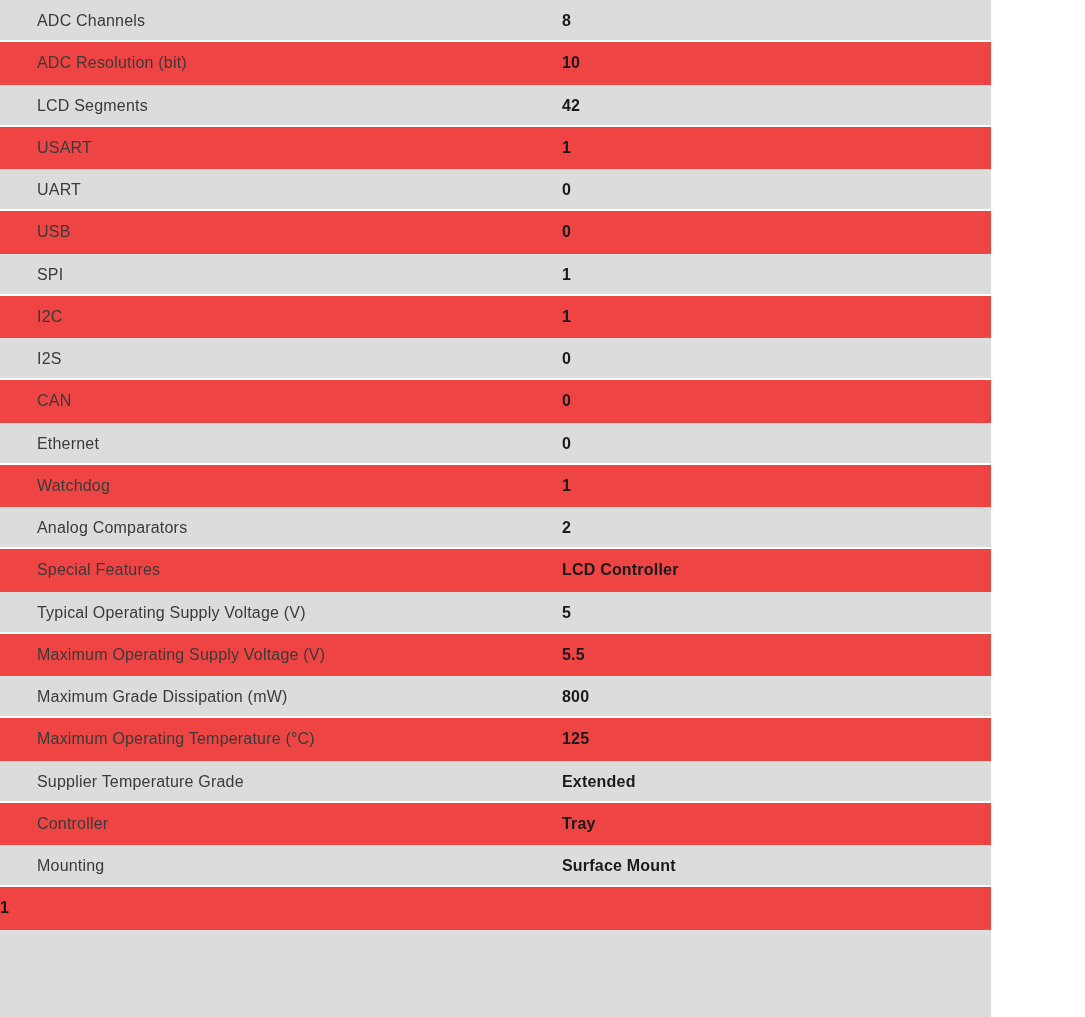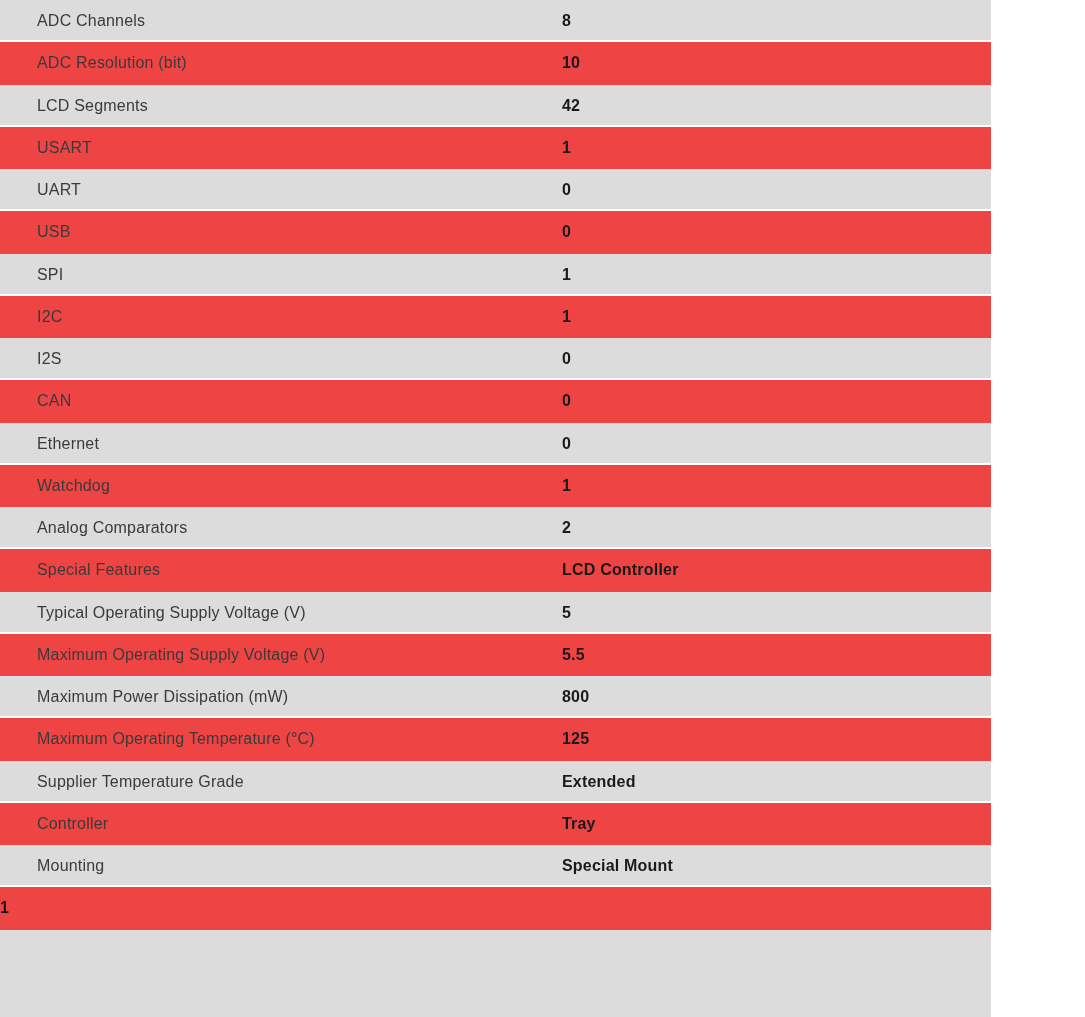--- a/index.html
+++ b/index.html
@@ -118,36 +118,36 @@
     </div>
     <div class="row">
       <div class="cell label">Typical Operating Supply Voltage (V)</div>
       <div class="cell value">5</div>
     </div>
     <div class="row">
       <div class="cell label">Maximum Operating Supply Voltage (V)</div>
       <div class="cell value">5.5</div>
     </div>
     <div class="row">
-      <div class="cell label">Maximum Power Dissipation (mW)</div>
+      <div class="cell label">Maximum Grade Dissipation (mW)</div>
       <div class="cell value">800</div>
     </div>
     <div class="row">
       <div class="cell label">Maximum Operating Temperature (°C)</div>
       <div class="cell value">125</div>
     </div>
     <div class="row">
       <div class="cell label">Supplier Temperature Grade</div>
       <div class="cell value">Extended</div>
     </div>
     <div class="row">
       <div class="cell label">Controller</div>
       <div class="cell value">Tray</div>
     </div>
     <div class="row">
       <div class="cell label">Mounting</div>
-      <div class="cell value">Special Mount</div>
+      <div class="cell value">Surface Mount</div>
     </div>
     <div class="row">
       <div class="cell value">1</div>
     </div>
     <div class="next-row-sliver"></div>
 </div>
 
 </body></html>

